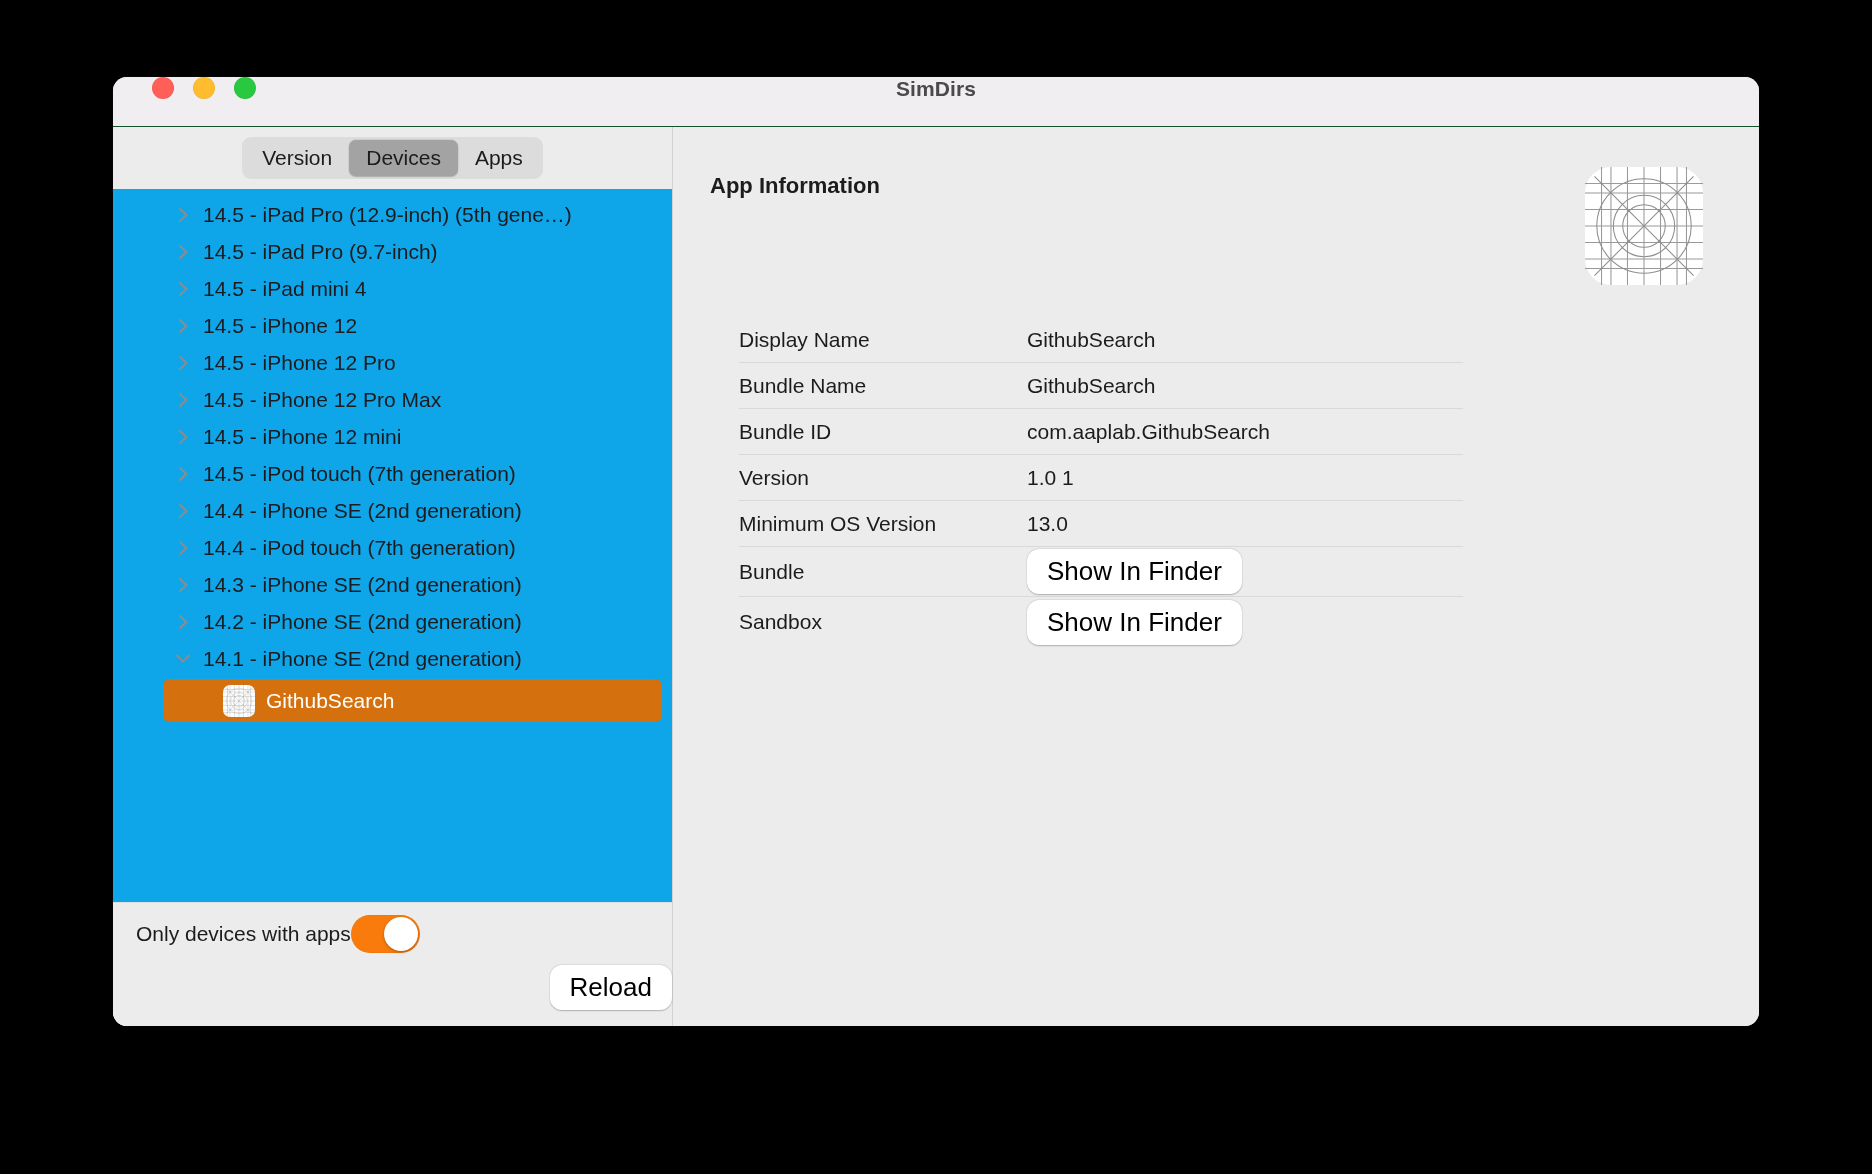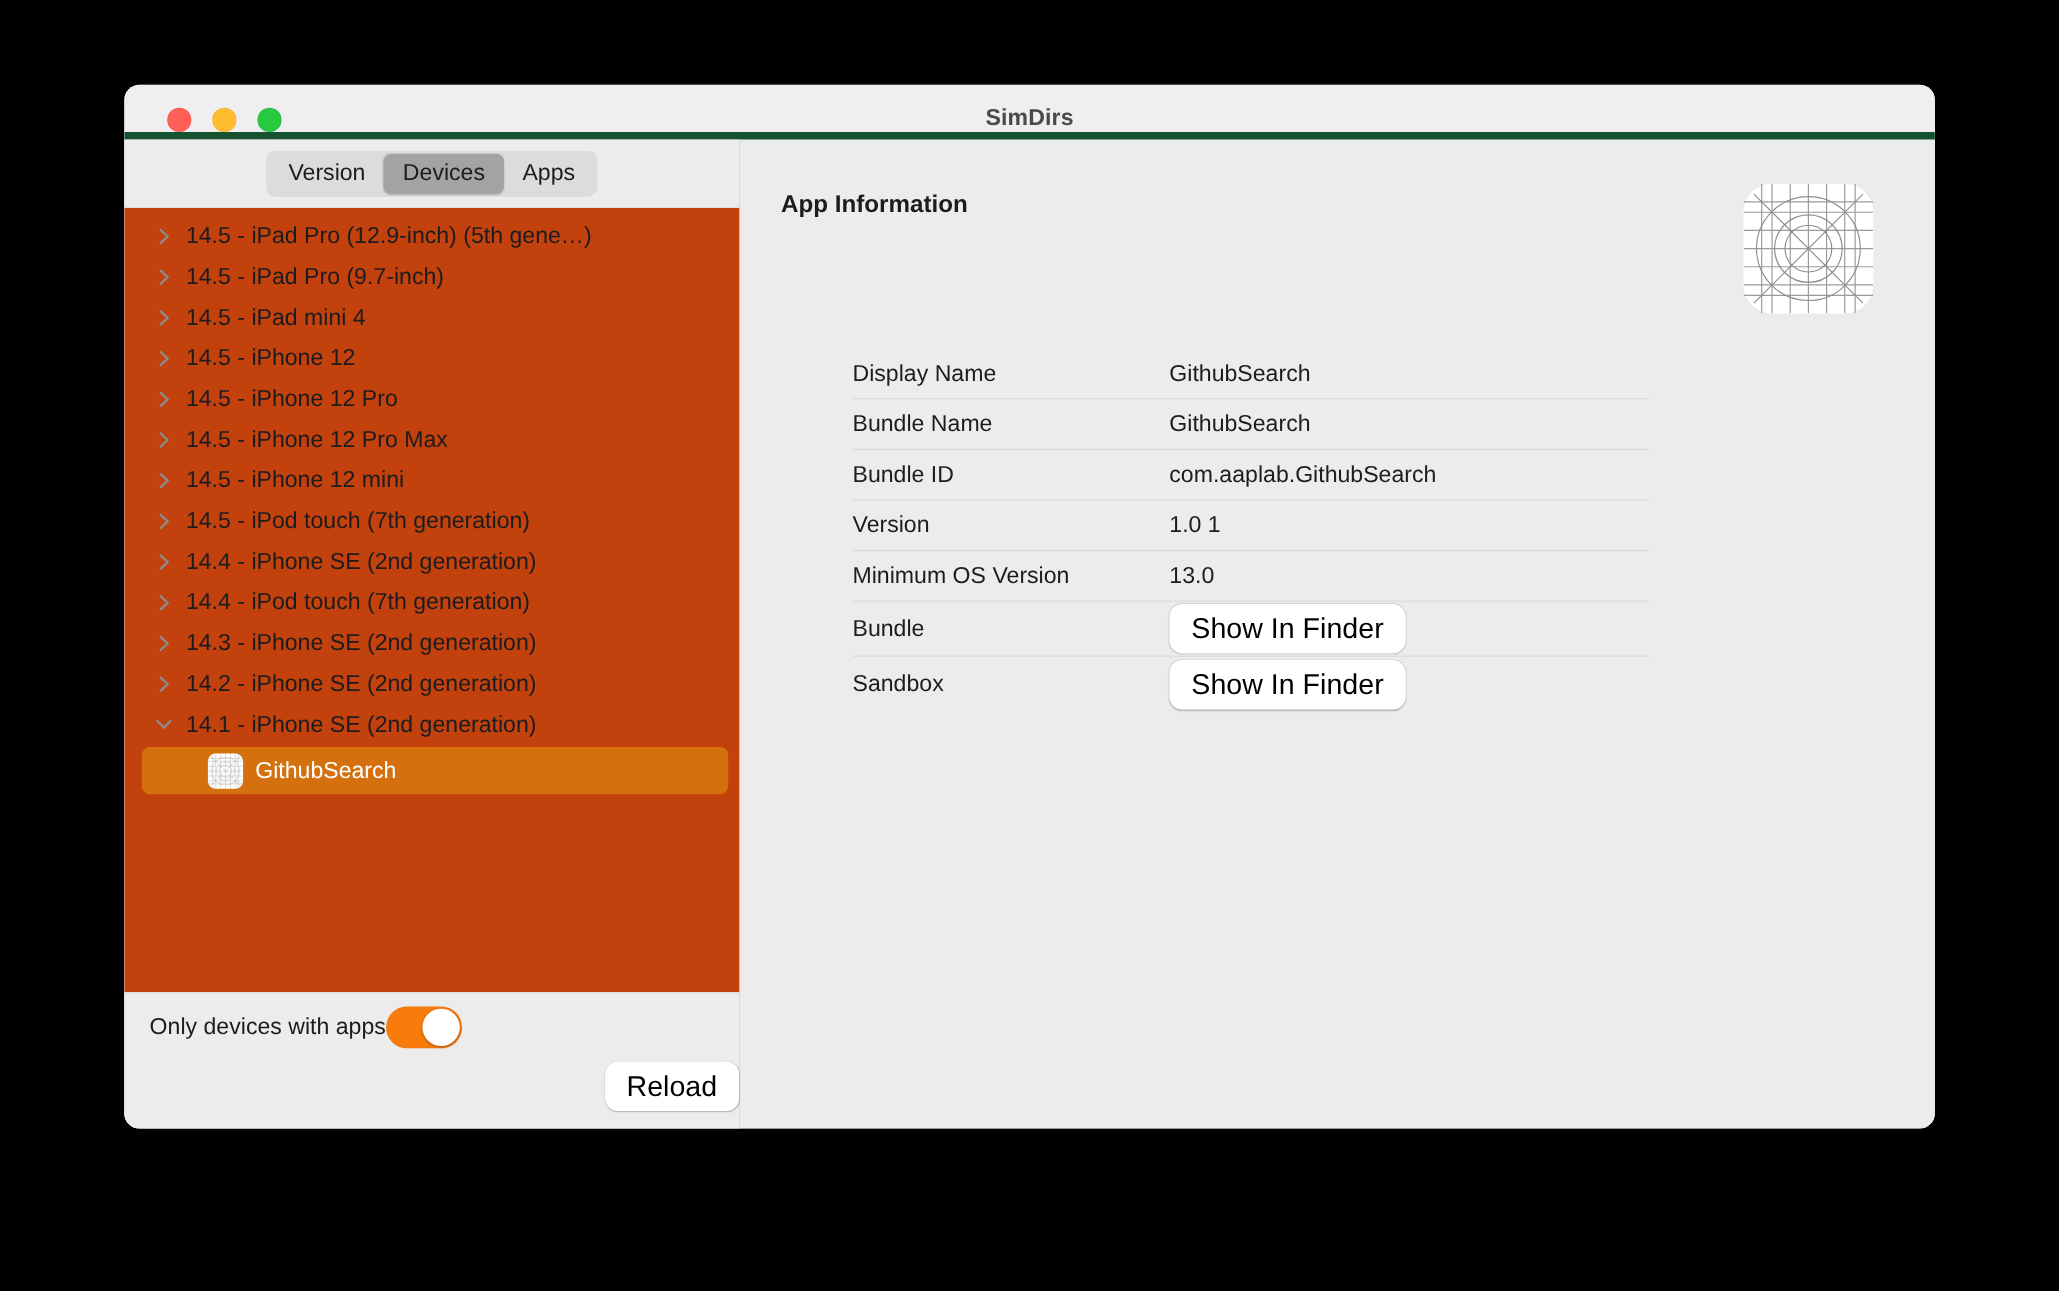--- a/index.html
+++ b/index.html
@@ -24,23 +24,23 @@
     border-radius: 14px;
     overflow: hidden;
     box-shadow: 0 22px 60px rgba(0,0,0,0.85), 0 0 0 0.5px rgba(255,255,255,0.05);
   }
 
   
   .titlebar {
     position: relative;
     height: 50px;
     background: #f0eef1;
-    border-bottom: 7px solid #14532d;
-    display: flex;
-    align-items: flex-end;
+    border-bottom: 1px solid #14532d;
+    display: flex;
+    align-items: flex-start;
     padding-left: 16px;
   }
   .traffic-lights {
     display: flex;
     gap: 19px;
     padding-left: 23px;
     align-items: center;
   }
   .light {
     width: 22px; height: 22px;
@@ -104,23 +104,24 @@
     white-space: nowrap;
     cursor: default;
   }
   .segment.active {
     background: #a3a3a3;
     box-shadow: 0 0.5px 1.5px rgba(0,0,0,0.22), 0 0 0 0.5px rgba(0,0,0,0.04);
   }
 
   .device-list {
     flex: 1;
-    background: #c2410c;
+    background: #0ea5e9;
     overflow: hidden;
     padding-top: 7px;
+    padding-left: 34px;
   }
 
   .device-row {
     display: flex;
     align-items: center;
     height: 37px;
     padding-left: 25px;
     cursor: default;
   }
   .chevron {
@@ -234,21 +235,21 @@
     padding: 0 56px 0 37px;
   }
   .detail-title {
     font-size: 22px;
     font-weight: bold;
     color: #1c1c1e;
     padding-top: 6px;
   }
 
   .info-table {
-    margin: 32px 37px 0 102px;
+    margin: 32px 37px 0 66px;
     width: 724px;
   }
   .info-row {
     display: flex;
     align-items: center;
     height: 46px;
     border-bottom: 1px solid #d9d9d9;
   }
   .info-row:last-child { border-bottom: none; }
   .info-key {

